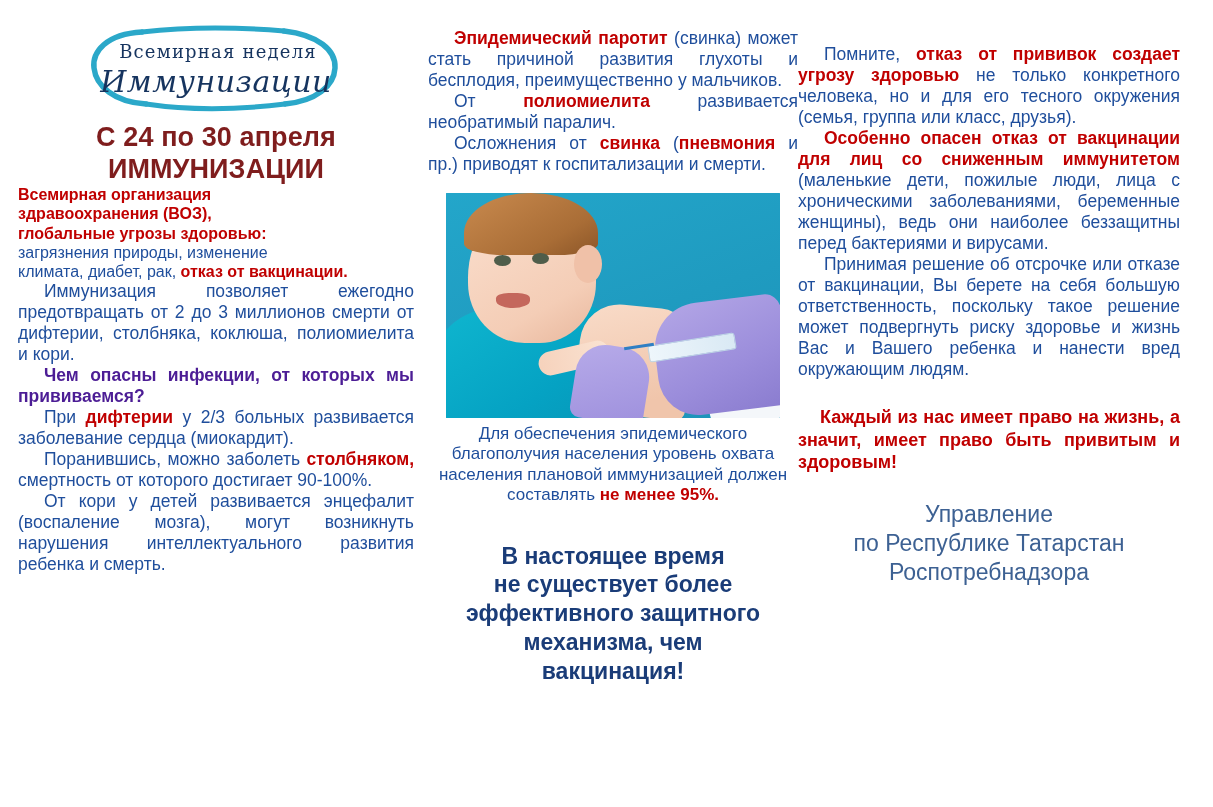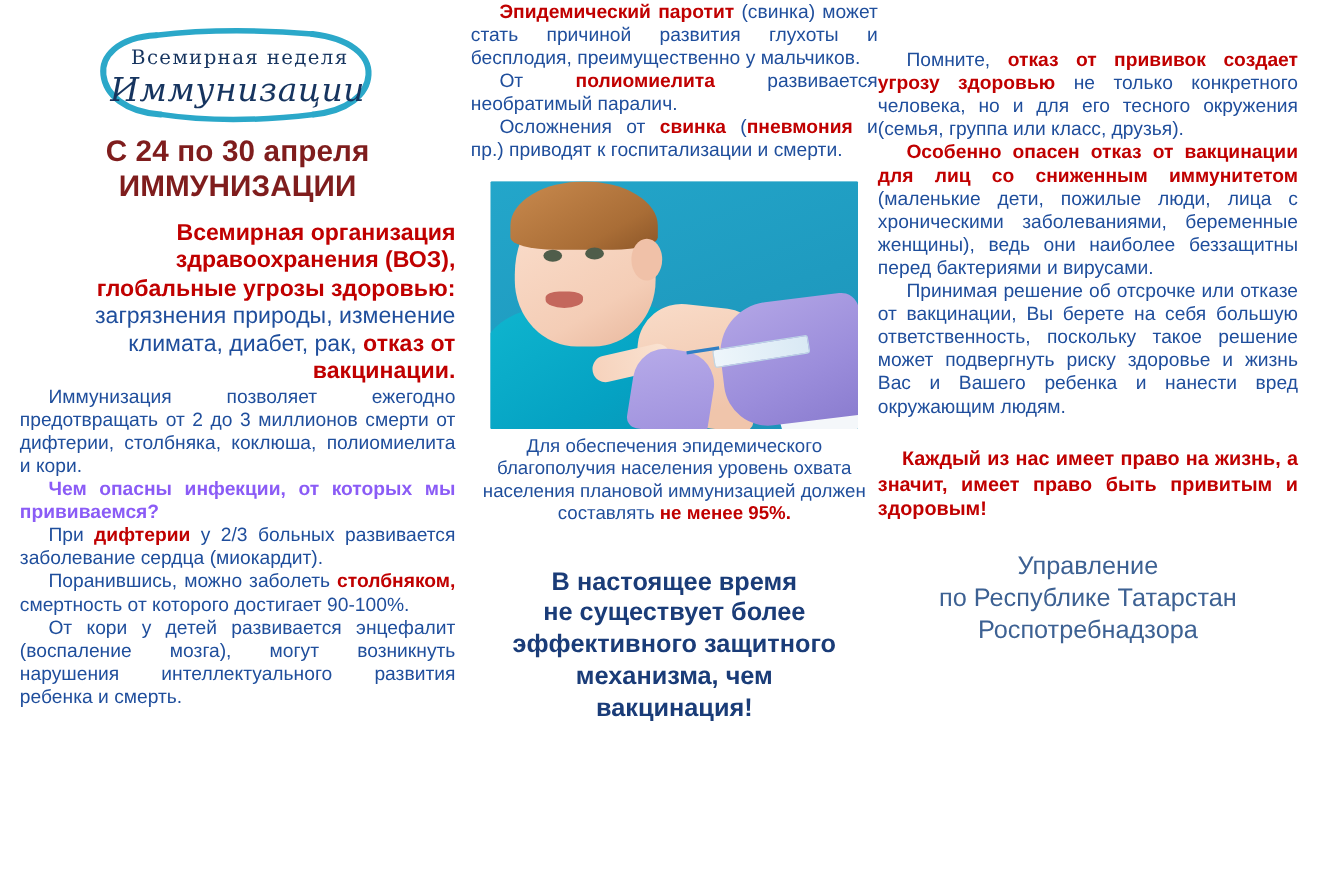--- a/index.html
+++ b/index.html
@@ -18,21 +18,21 @@
     background: #ffffff;
     overflow: hidden;
     box-sizing: border-box;
   }
   .col {
     position: absolute;
     top: 0;
     box-sizing: border-box;
   }
   #col-left  { left: 18px;  width: 396px; height: 632px; padding-top: 20px; }
-  #col-mid   { left: 428px; width: 370px; height: 667px; }
+  #col-mid   { left: 428px; width: 370px; height: 667px; padding-top: 28px; }
   #col-right { left: 798px; width: 382px; height: 807px; padding-top: 44px; }
 
   
   .logo-wrap {
     width: 100%;
     height: 96px;
     display: flex;
     align-items: center;
     justify-content: center;
   }
@@ -58,35 +58,35 @@
     color: #1f4e9c;
     font-size: 17.5px;
     line-height: 1.2;
     text-align: justify;
     text-indent: 26px;
     text-justify: inter-word;
   }
   .red   { color: #c00000; font-weight: bold; }
 
   .intro-block {
-    margin-top: 14px;
-    text-align: right;
+    margin-top: 0;
+    text-align: left;
     color: #1f4e9c;
-    font-size: 21px;
+    font-size: 16px;
     line-height: 1.2;
   }
   .intro-block .hdr {
     color: #c00000;
     font-weight: bold;
     display: block;
   }
   .intro-block .sub { display: block; }
 
   .q-head {
-    color: #8b5cf6;
+    color: #4c1d95;
     font-weight: bold;
     font-size: 17.5px;
     line-height: 1.2;
     text-align: justify;
     text-indent: 26px;
     margin: 0;
   }
 
   
   .photo {

